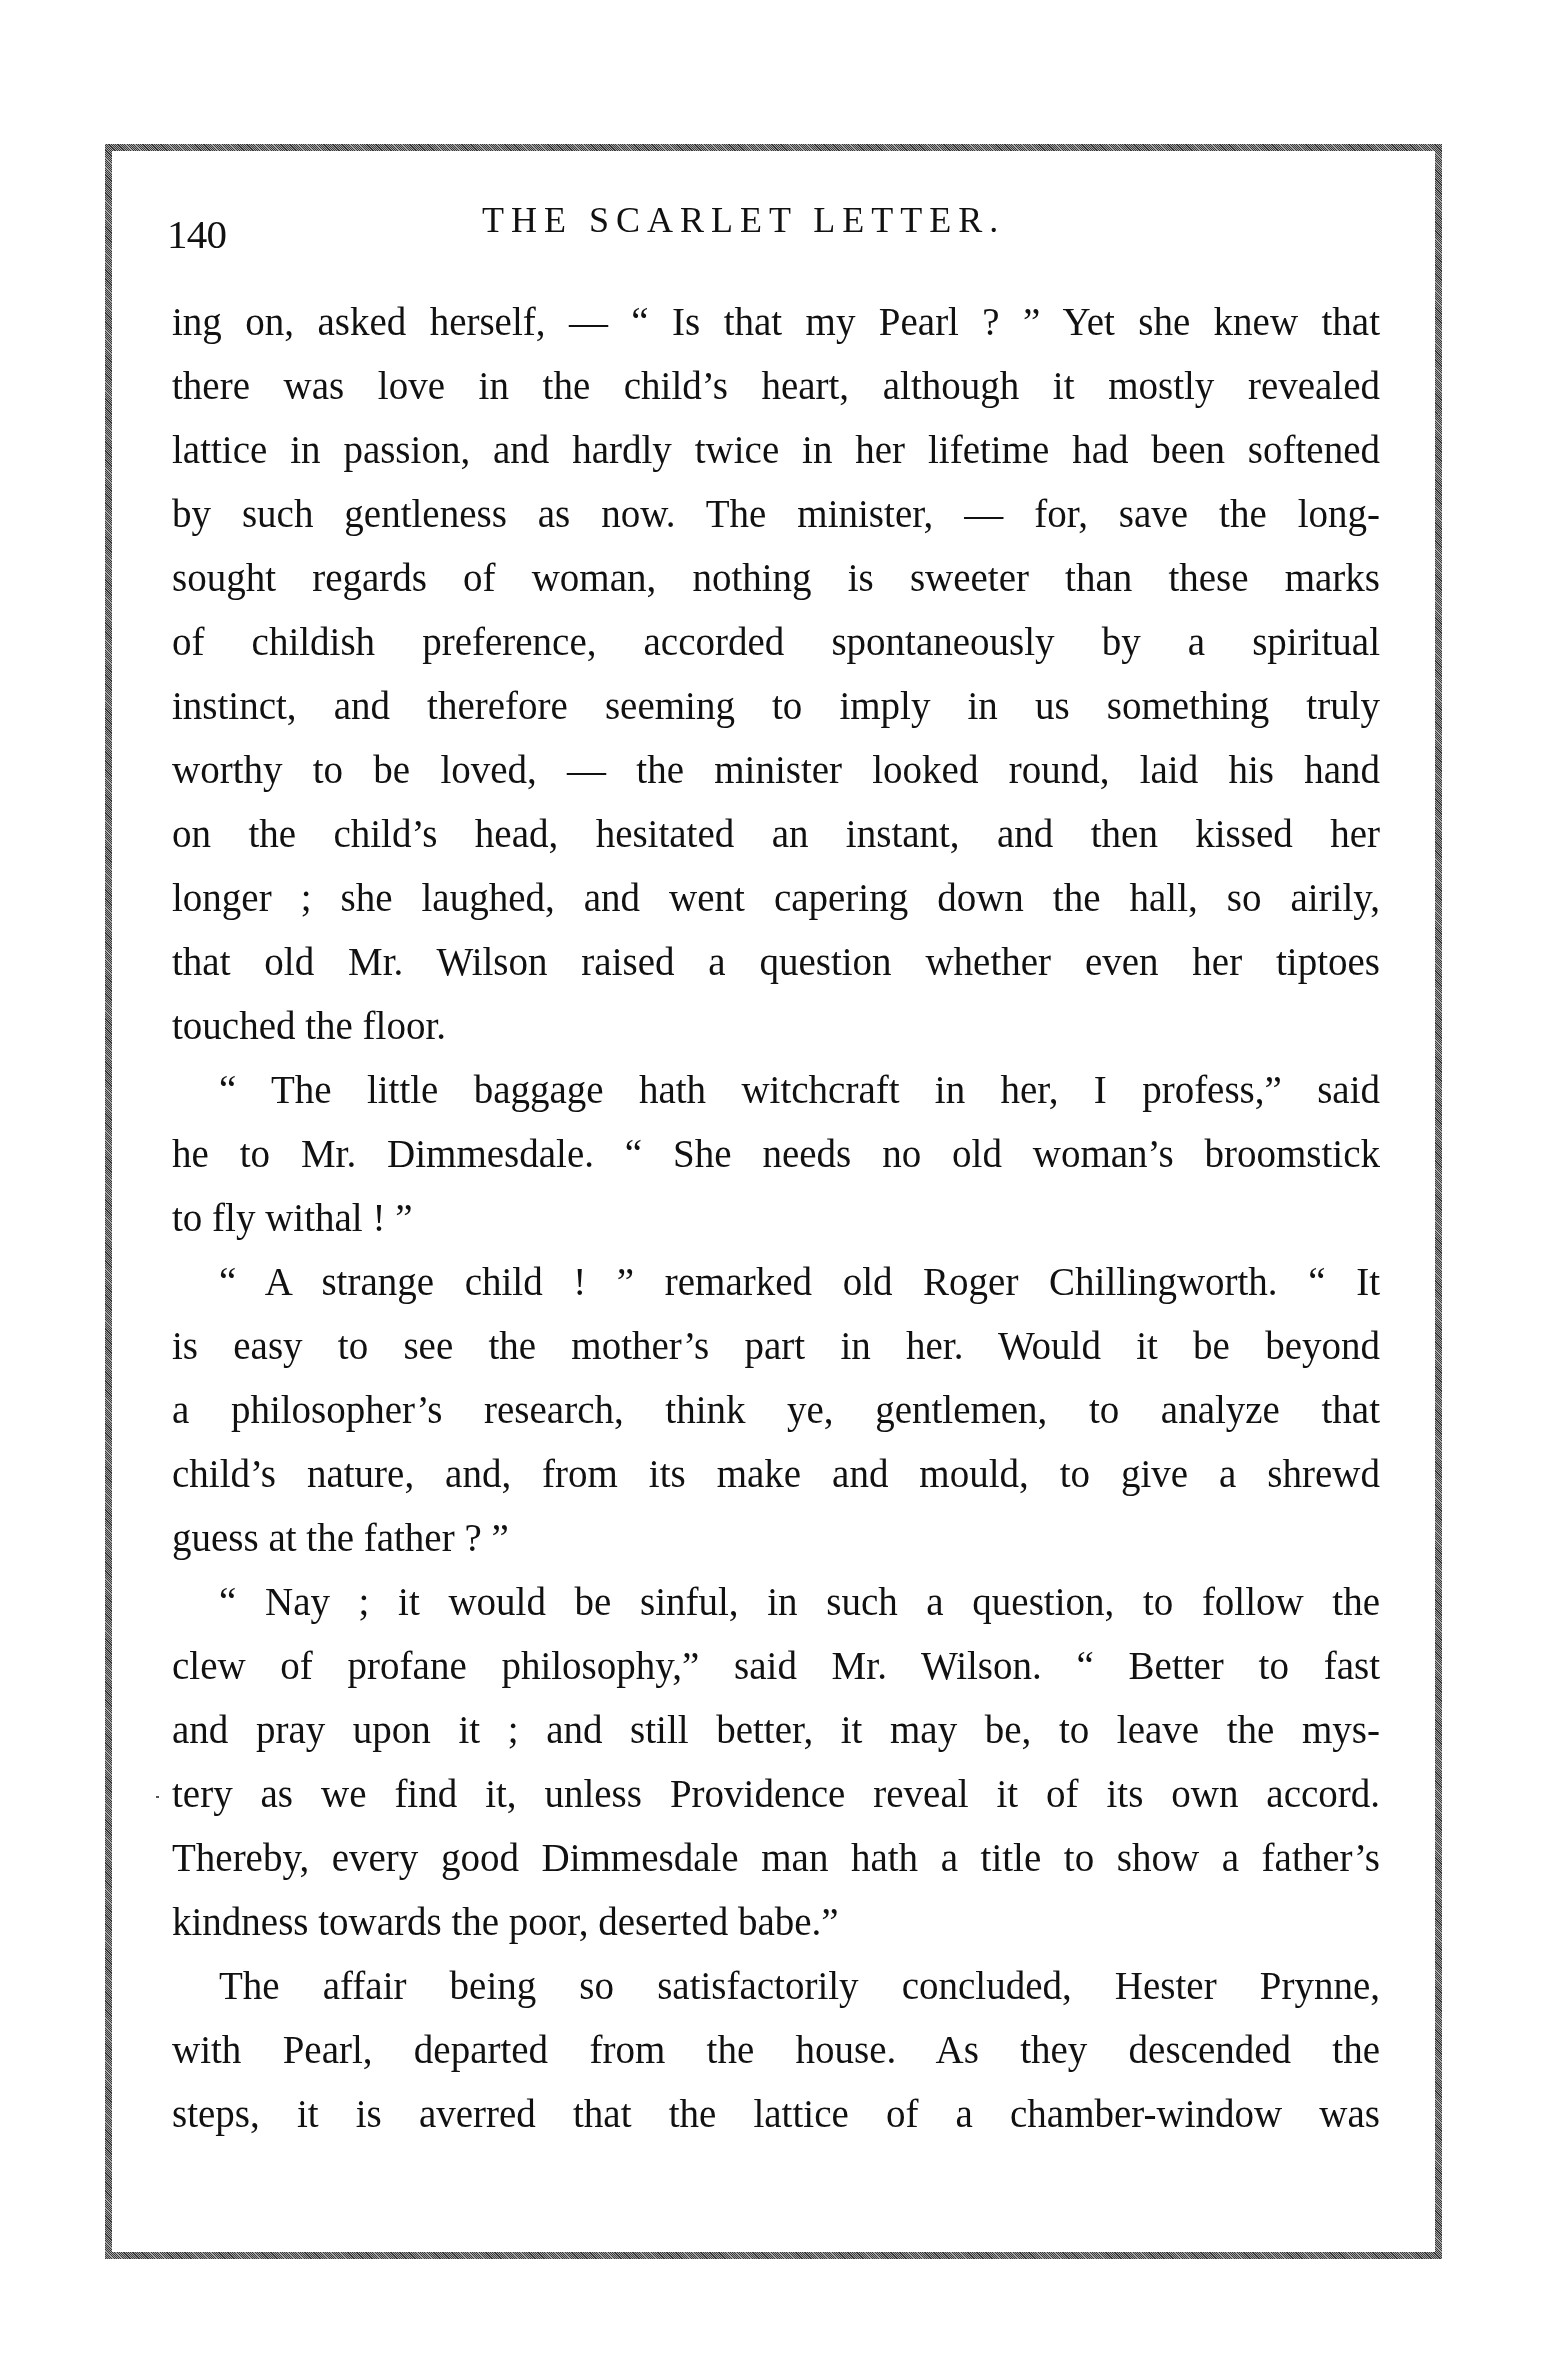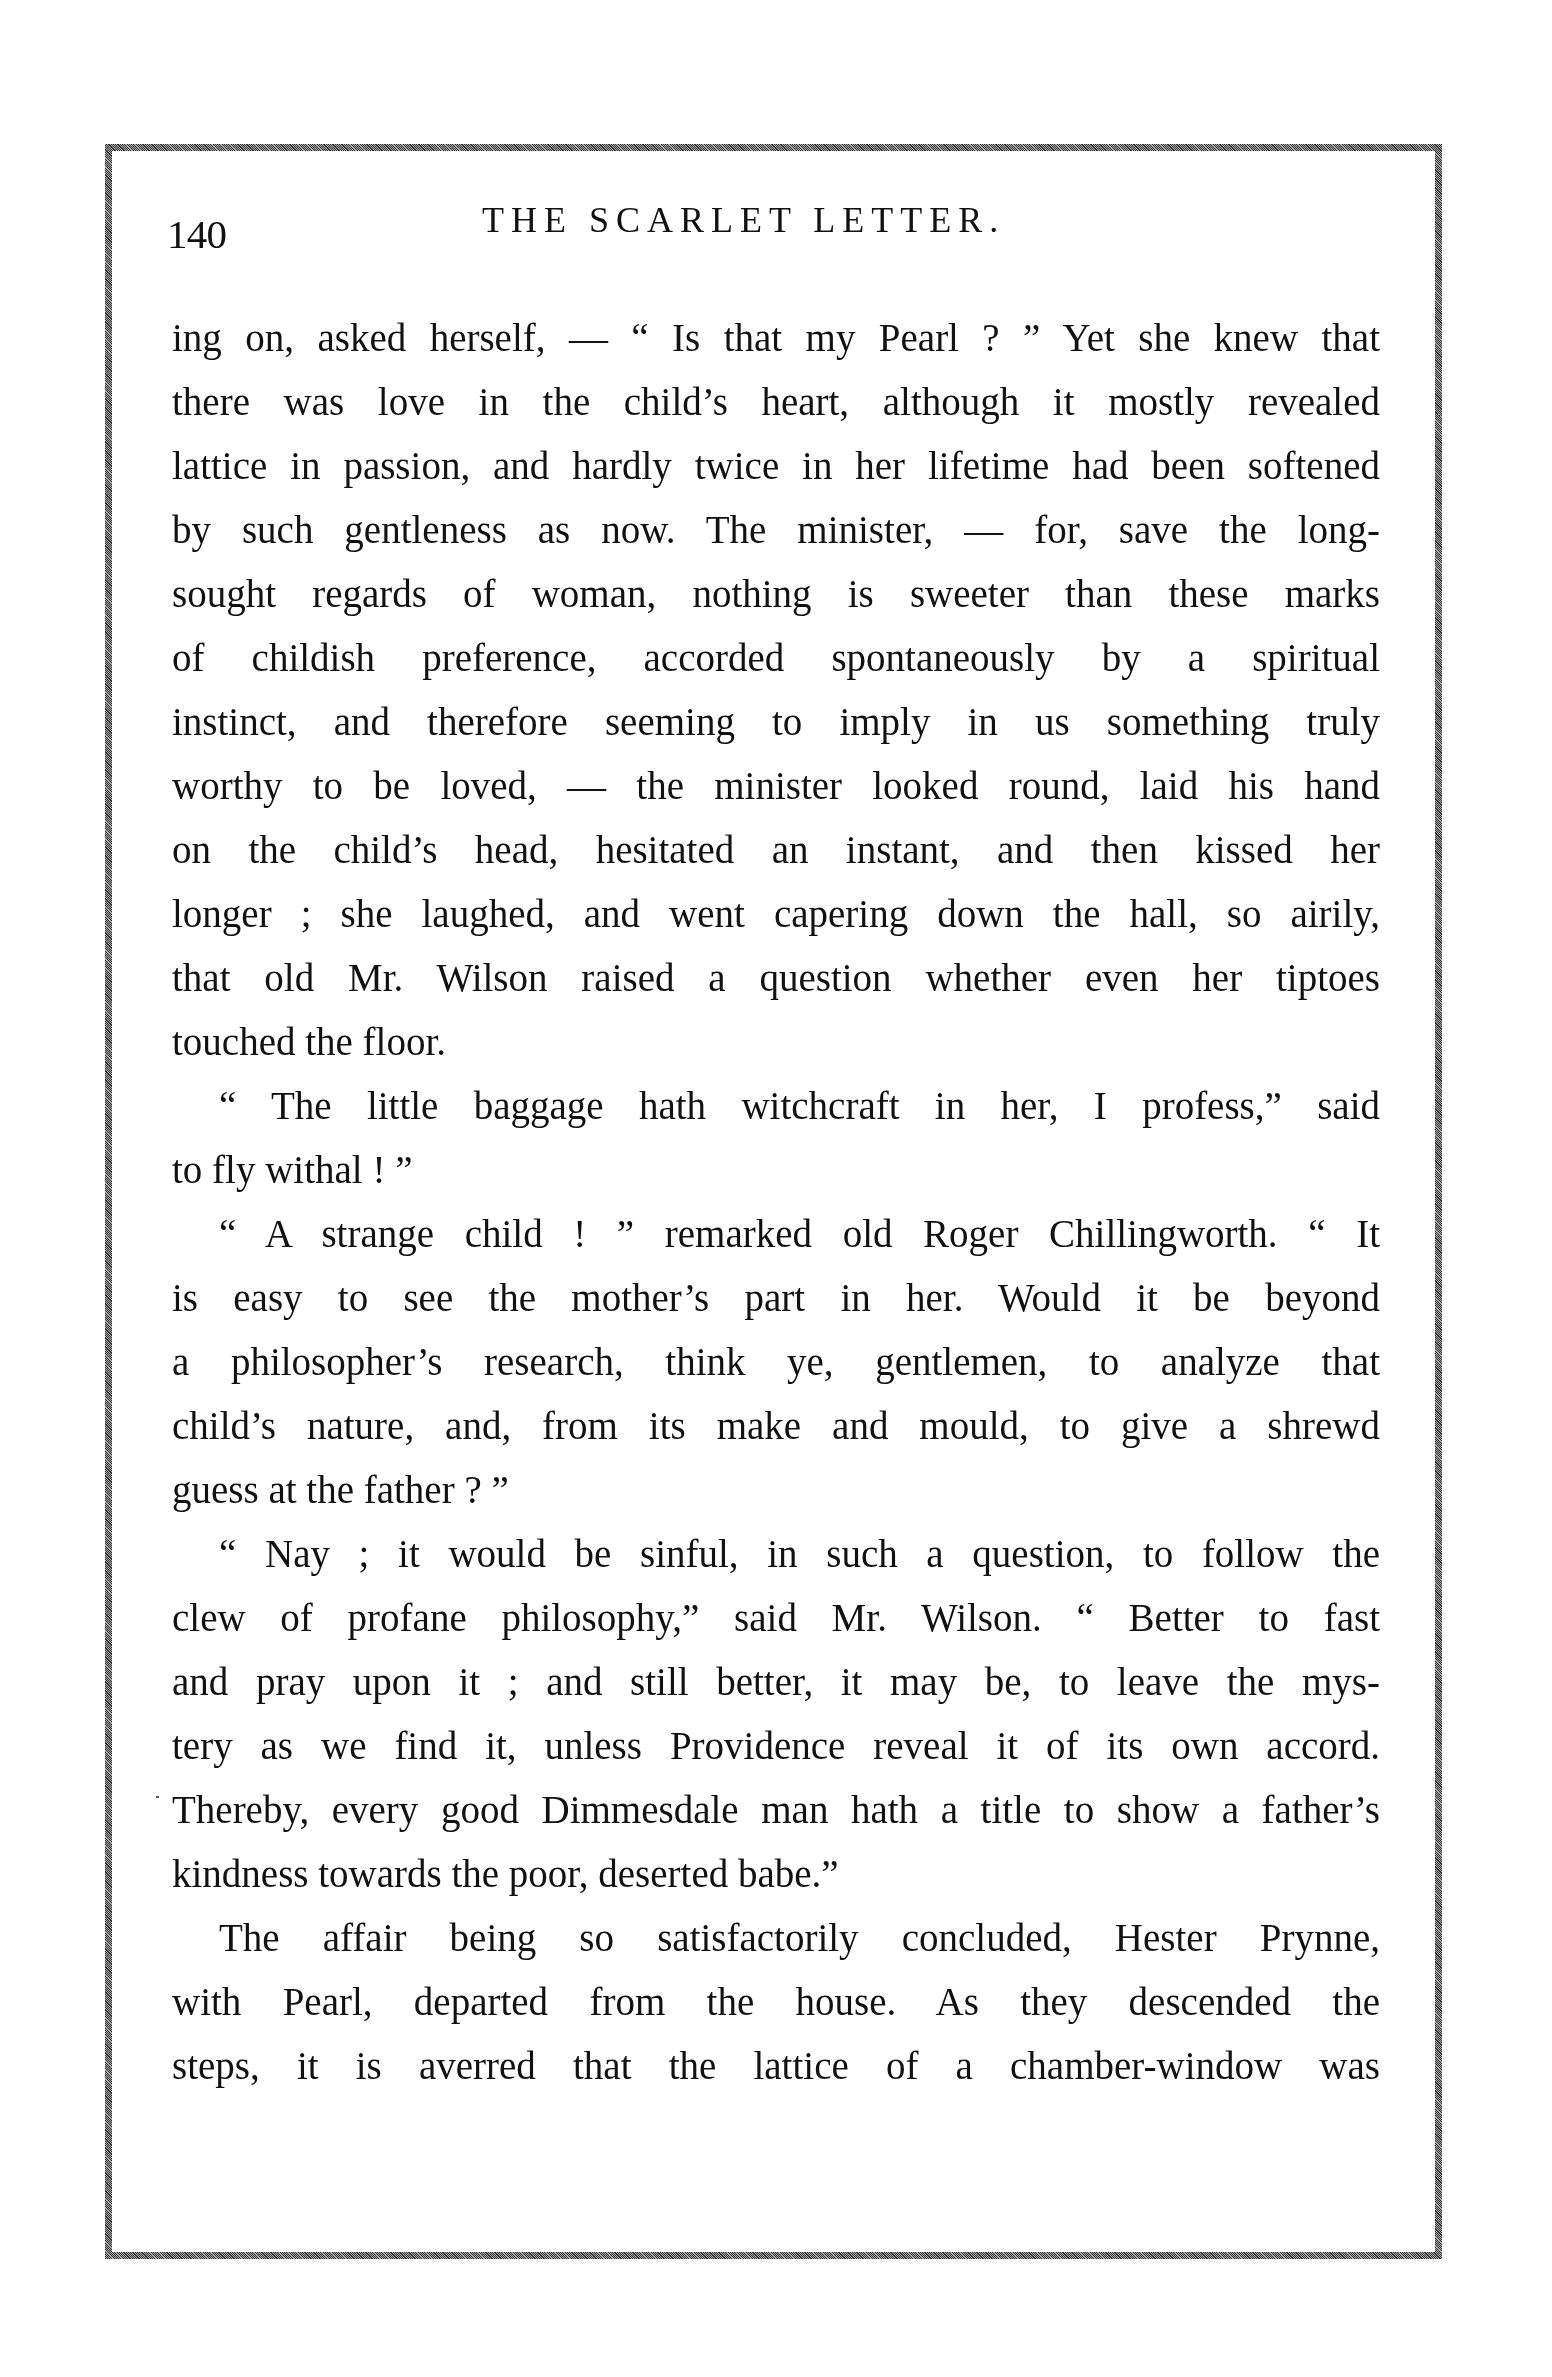--- a/index.html
+++ b/index.html
@@ -57,21 +57,21 @@
     left: 315px;
     top: 3.1px;
     font-size: 36px;
     line-height: 44px;
     letter-spacing: 7px;
     white-space: nowrap;
   }
   .body-text {
     position: absolute;
     left: 172px;
-    top: 306px;
+    top: 290px;
     width: 1208px;
   }
   .line {
     display: block;
     height: 64px;
     line-height: 64px;
     font-size: 39px;
     text-align: justify;
     text-align-last: justify;
     white-space: nowrap;
@@ -119,20 +119,21 @@
     <div class="line"><span class="line-inner">by such gentleness as now.  The minister, — for, save the long-</span></div>
     <div class="line"><span class="line-inner">sought regards of woman, nothing is sweeter than these marks</span></div>
     <div class="line"><span class="line-inner">of childish preference, accorded spontaneously by a spiritual</span></div>
     <div class="line"><span class="line-inner">instinct, and therefore seeming to imply in us something truly</span></div>
     <div class="line"><span class="line-inner">worthy to be loved, — the minister looked round, laid his hand</span></div>
     <div class="line"><span class="line-inner">on the child’s head, hesitated an instant, and then kissed her</span></div>
     <div class="line"><span class="line-inner">longer ; she laughed, and went capering down the hall, so airily,</span></div>
     <div class="line"><span class="line-inner">that old Mr. Wilson raised a question whether even her tiptoes</span></div>
     <div class="line last"><span class="line-inner">touched the floor.</span></div>
     <div class="line indent"><span class="line-inner">“ The little baggage hath witchcraft in her, I profess,” said</span></div>
+    <div class="line"><span class="line-inner">he to Mr. Dimmesdale.  “ She needs no old woman’s broomstick</span></div>
     <div class="line last"><span class="line-inner">to fly withal ! ”</span></div>
     <div class="line indent"><span class="line-inner">“ A strange child ! ” remarked old Roger Chillingworth.  “ It</span></div>
     <div class="line"><span class="line-inner">is easy to see the mother’s part in her.  Would it be beyond</span></div>
     <div class="line"><span class="line-inner">a philosopher’s research, think ye, gentlemen, to analyze that</span></div>
     <div class="line"><span class="line-inner">child’s nature, and, from its make and mould, to give a shrewd</span></div>
     <div class="line last"><span class="line-inner">guess at the father ? ”</span></div>
     <div class="line indent"><span class="line-inner">“ Nay ; it would be sinful, in such a question, to follow the</span></div>
     <div class="line"><span class="line-inner">clew of profane philosophy,” said Mr. Wilson.  “ Better to fast</span></div>
     <div class="line"><span class="line-inner">and pray upon it ; and still better, it may be, to leave the mys-</span></div>
     <div class="line"><span class="line-inner">tery as we find it, unless Providence reveal it of its own accord.</span></div>

